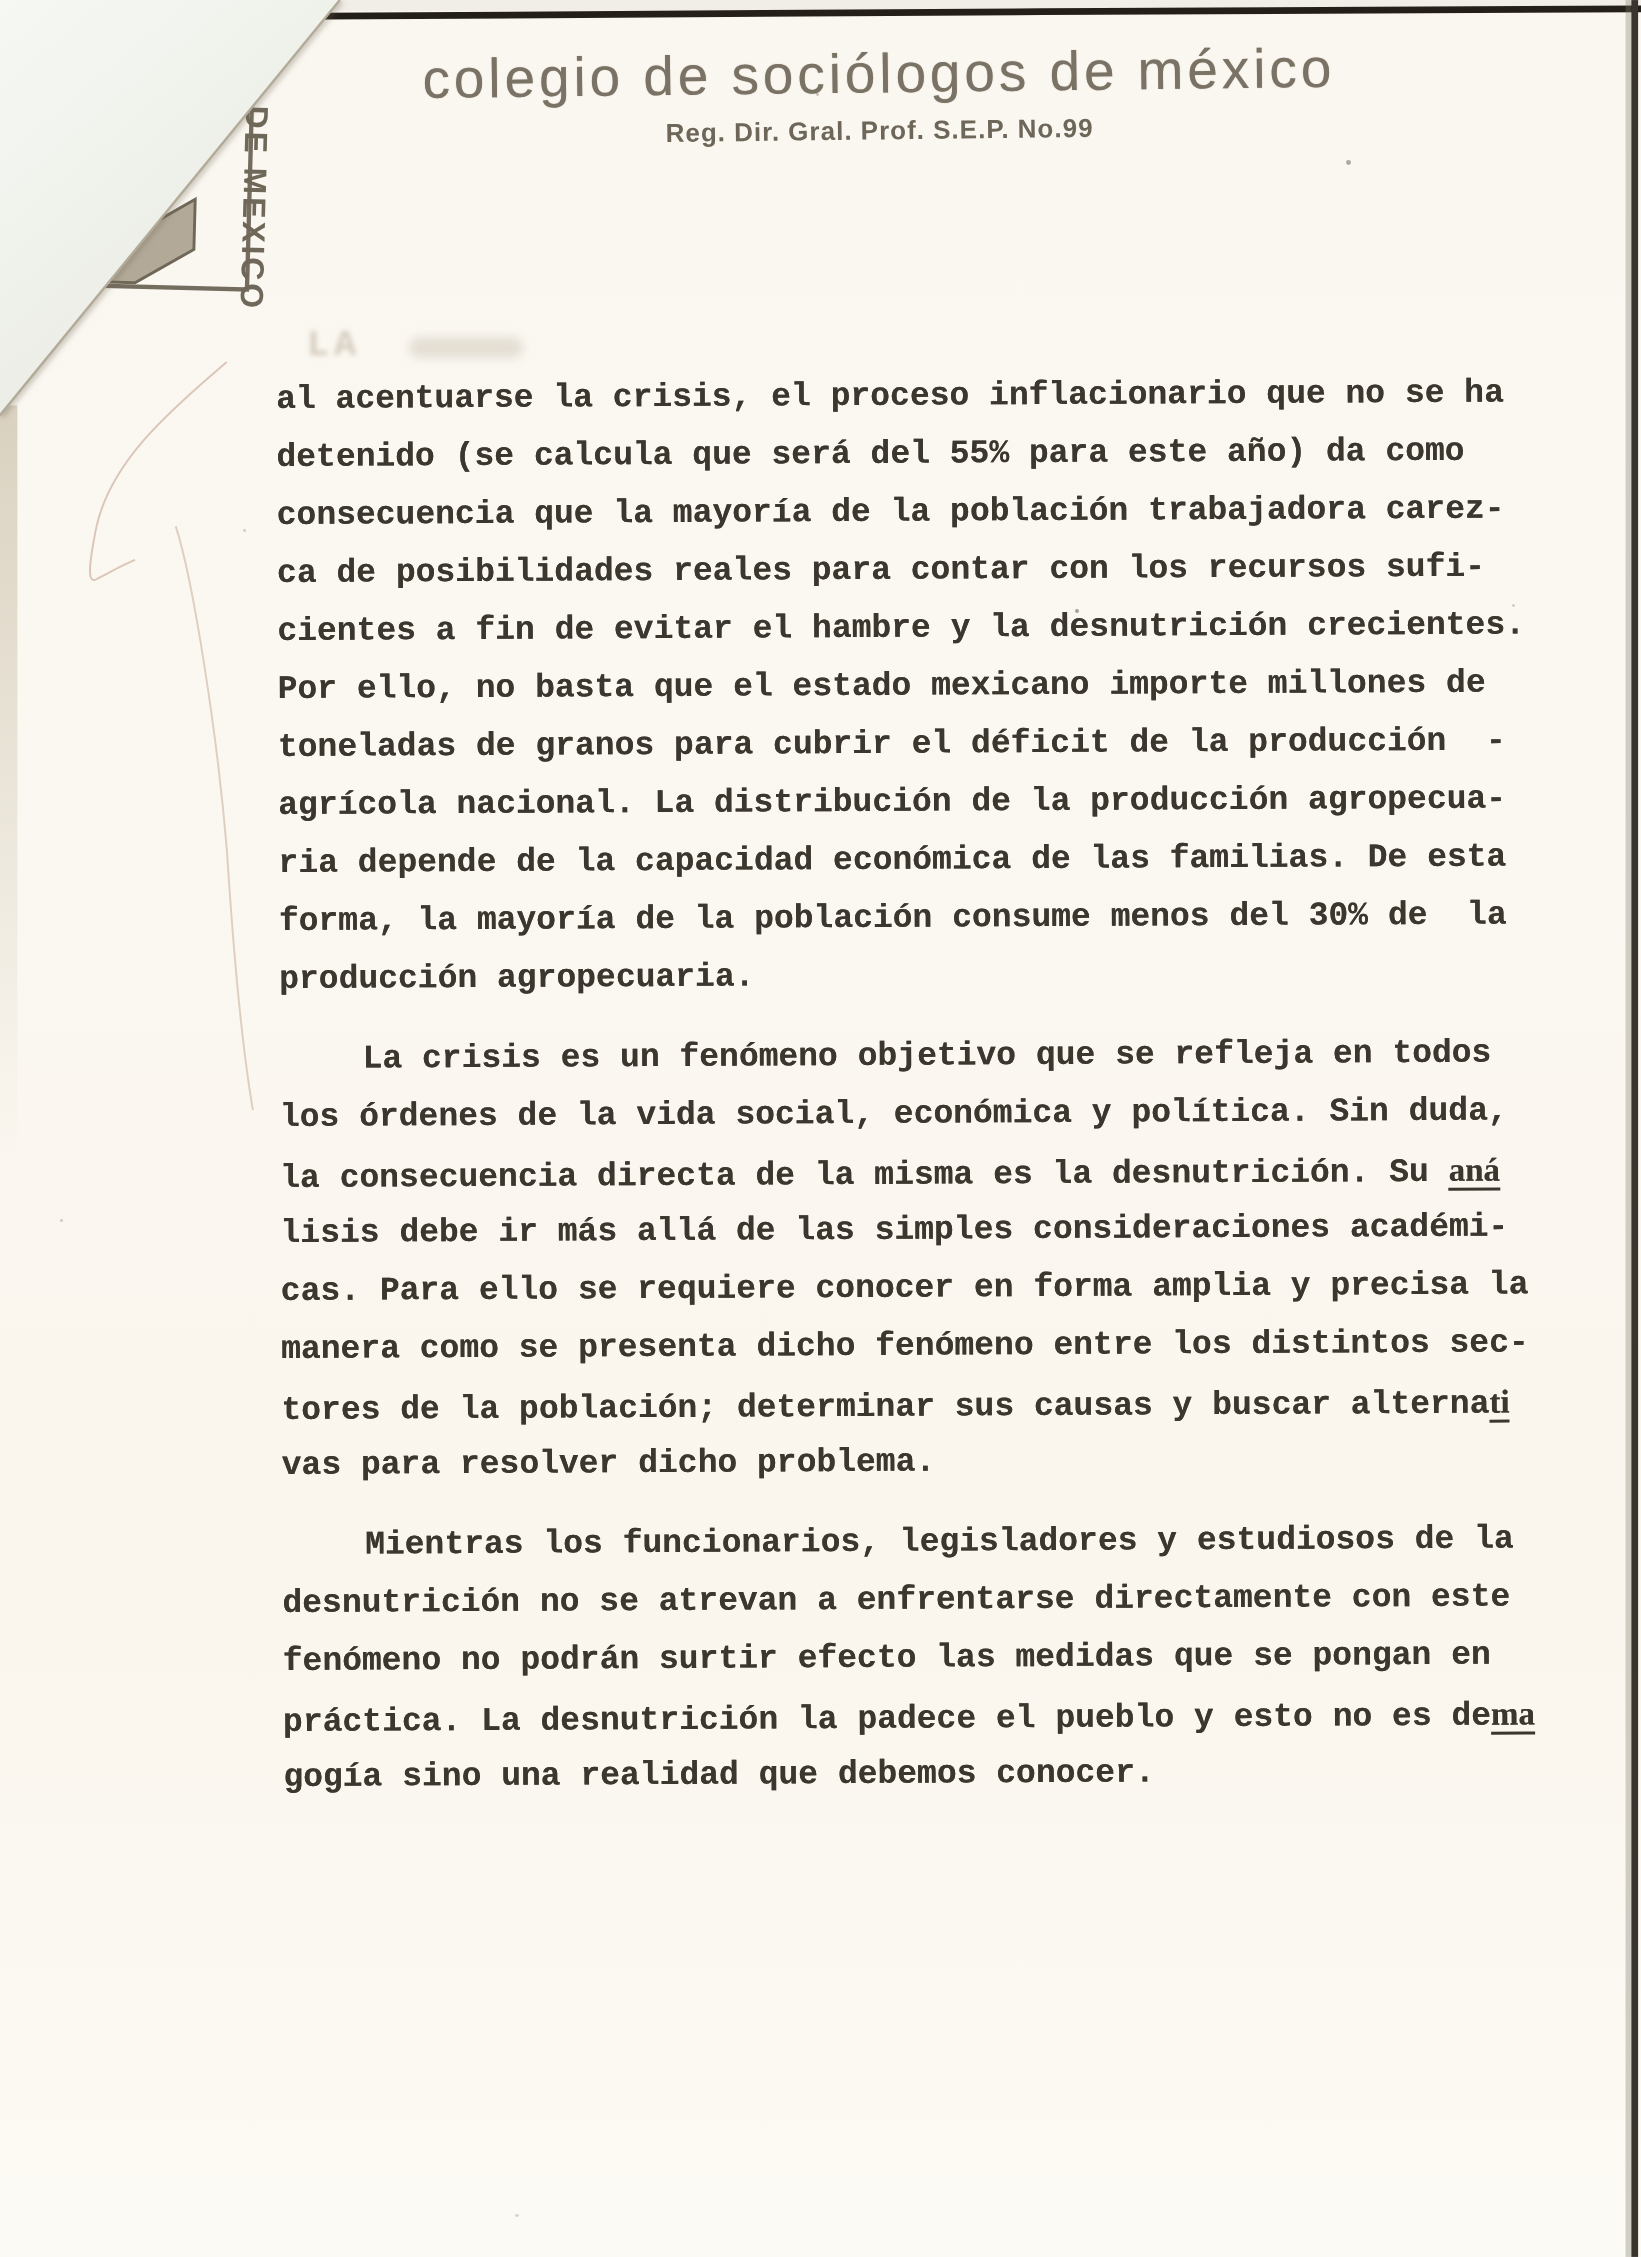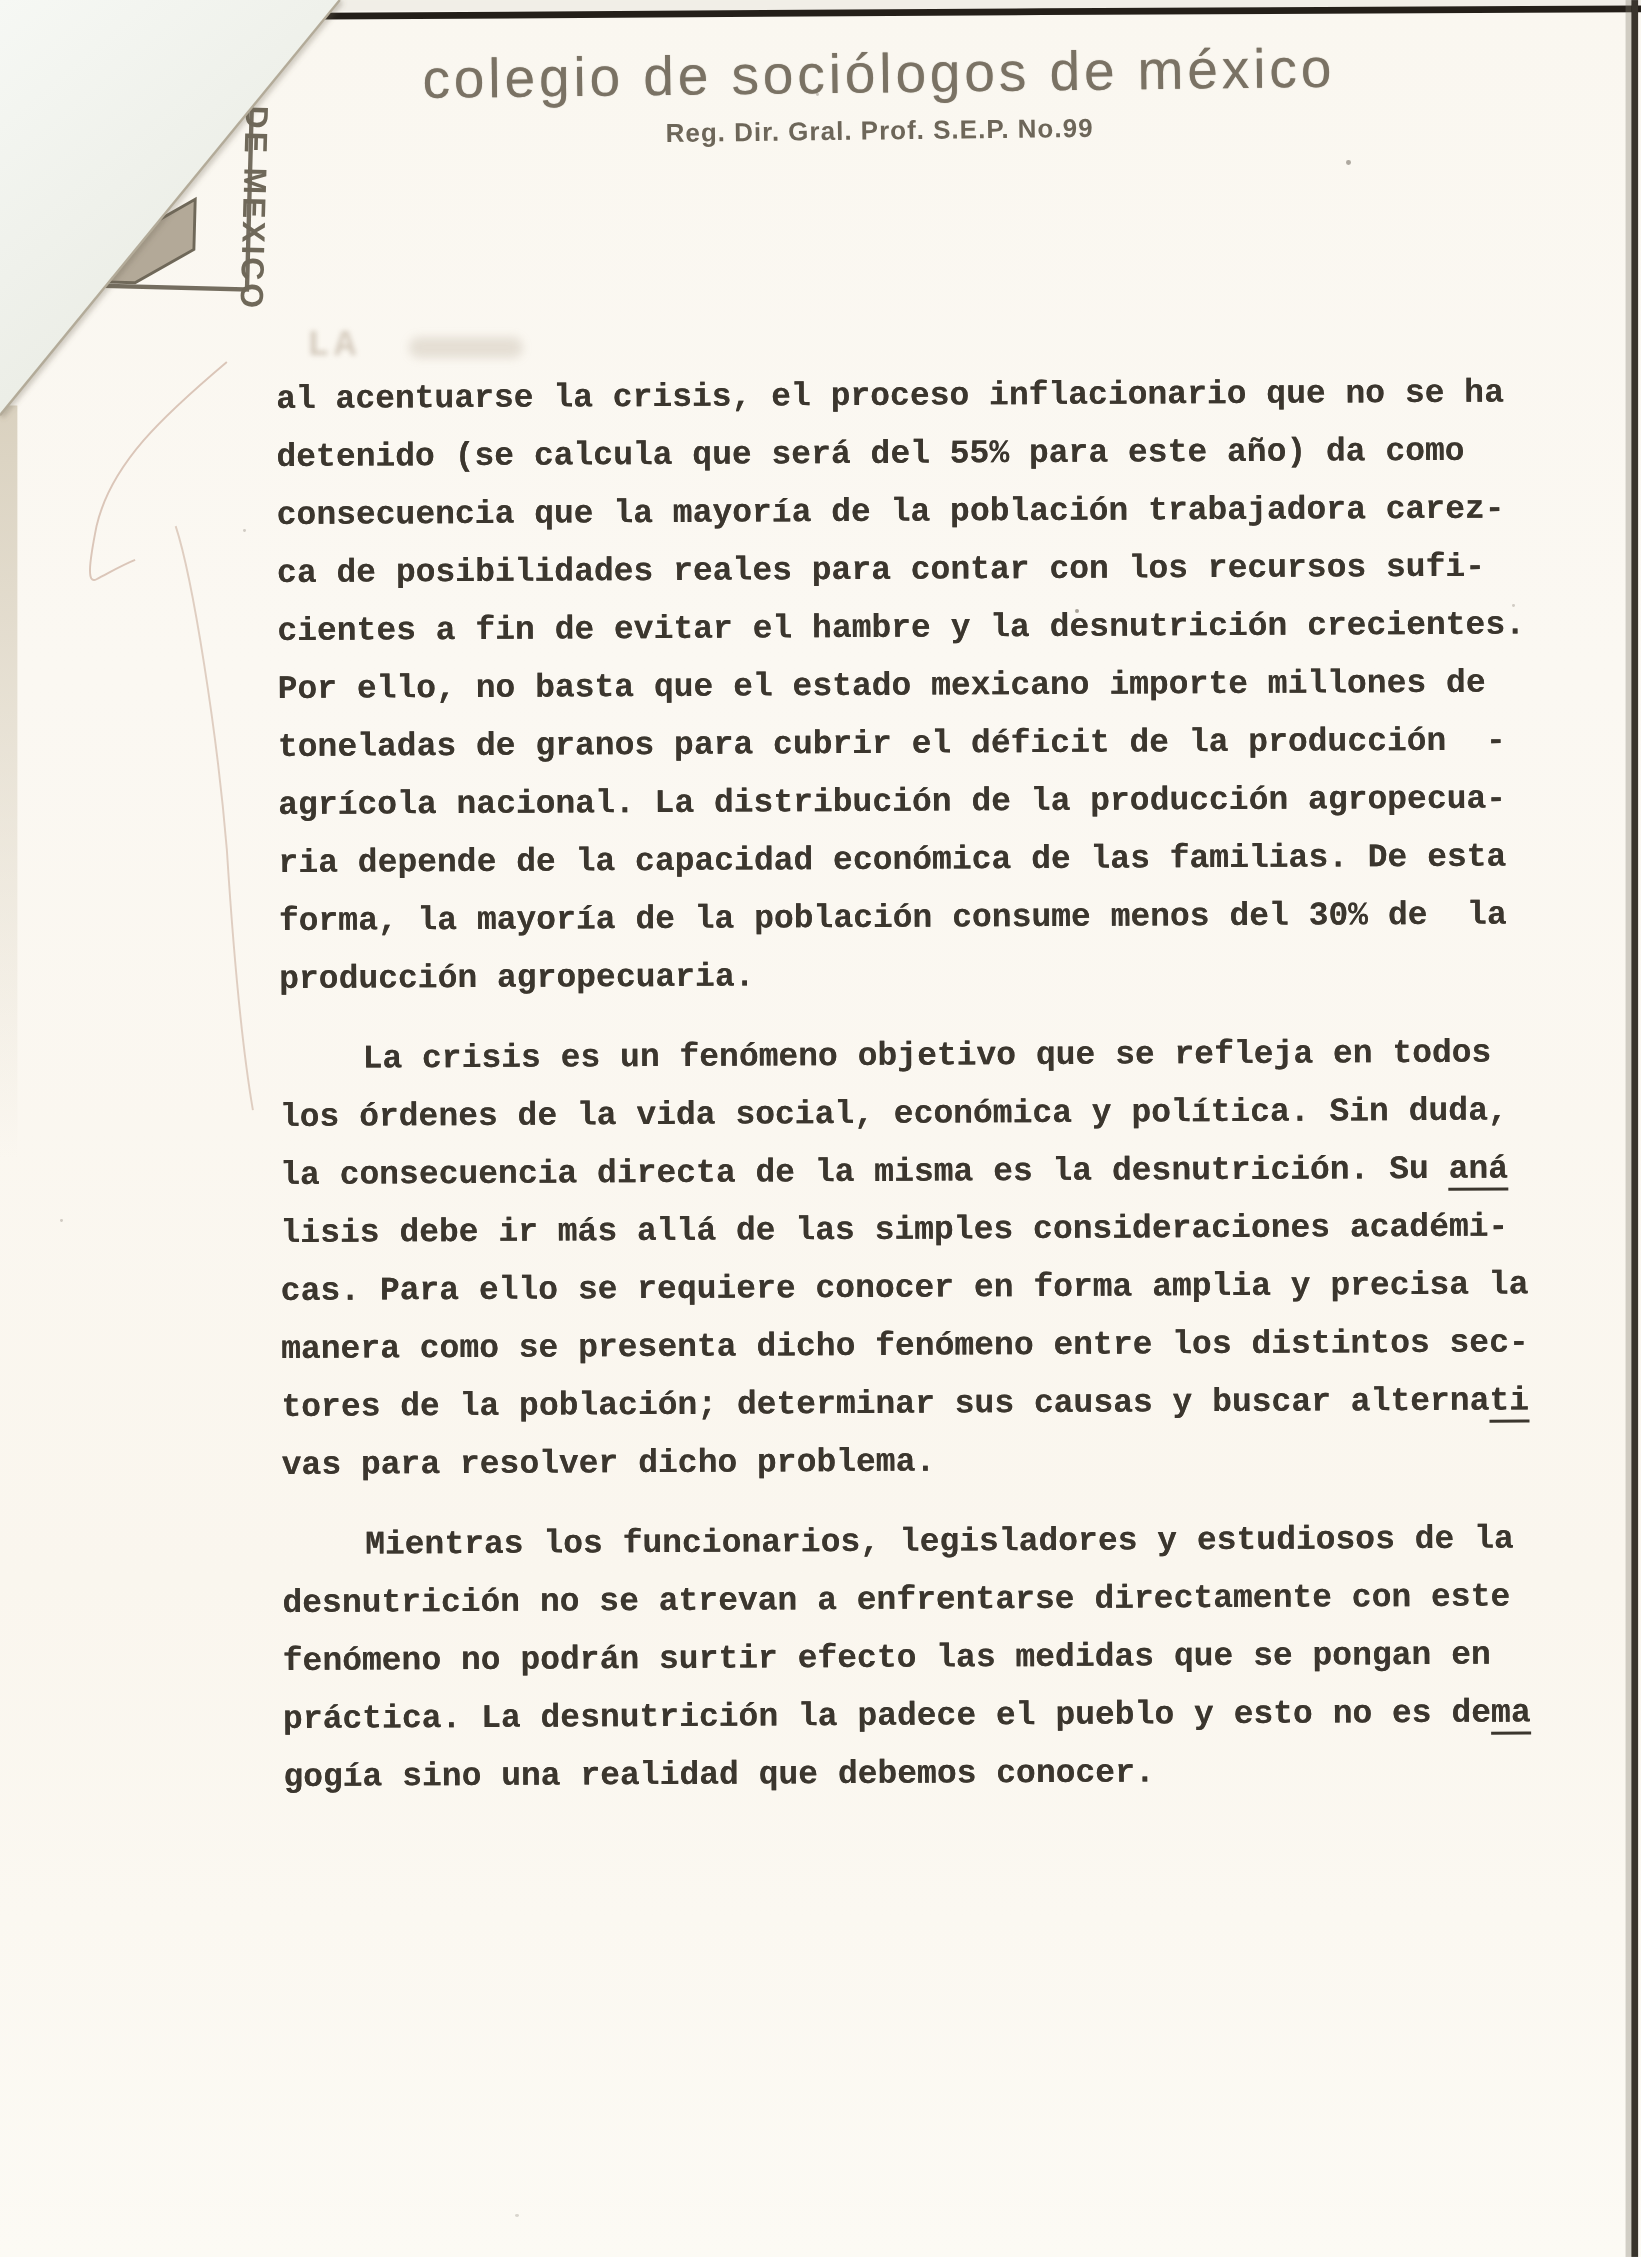--- a/index.html
+++ b/index.html
@@ -48,21 +48,21 @@
   
   .typed{
     position:absolute;left:276px;top:371px;width:1313px;z-index:3;
     font-size:33px;font-weight:bold;color:#3b362e;
     transform:rotate(-0.3deg);transform-origin:left top;
     text-shadow:0 0 0.6px rgba(59,54,46,.75);
   }
   .paragraph + .paragraph{margin-top:22px;}
   .line{height:58px;line-height:58px;white-space:pre;}
   .line.indent{padding-left:83px;}
-  .u{border-bottom:3.9px solid currentColor;}
+  .u{border-bottom:3.9px solid currentColor;font-family:Liberation Serif, serif;}
   
   .speck{position:absolute;background:#6f675c;border-radius:50%;z-index:4;}
   
   .overlay{position:absolute;left:0;top:0;z-index:10;pointer-events:none;}
 </style>
 </head>
 <body>
 
 <div class="scan">
 

